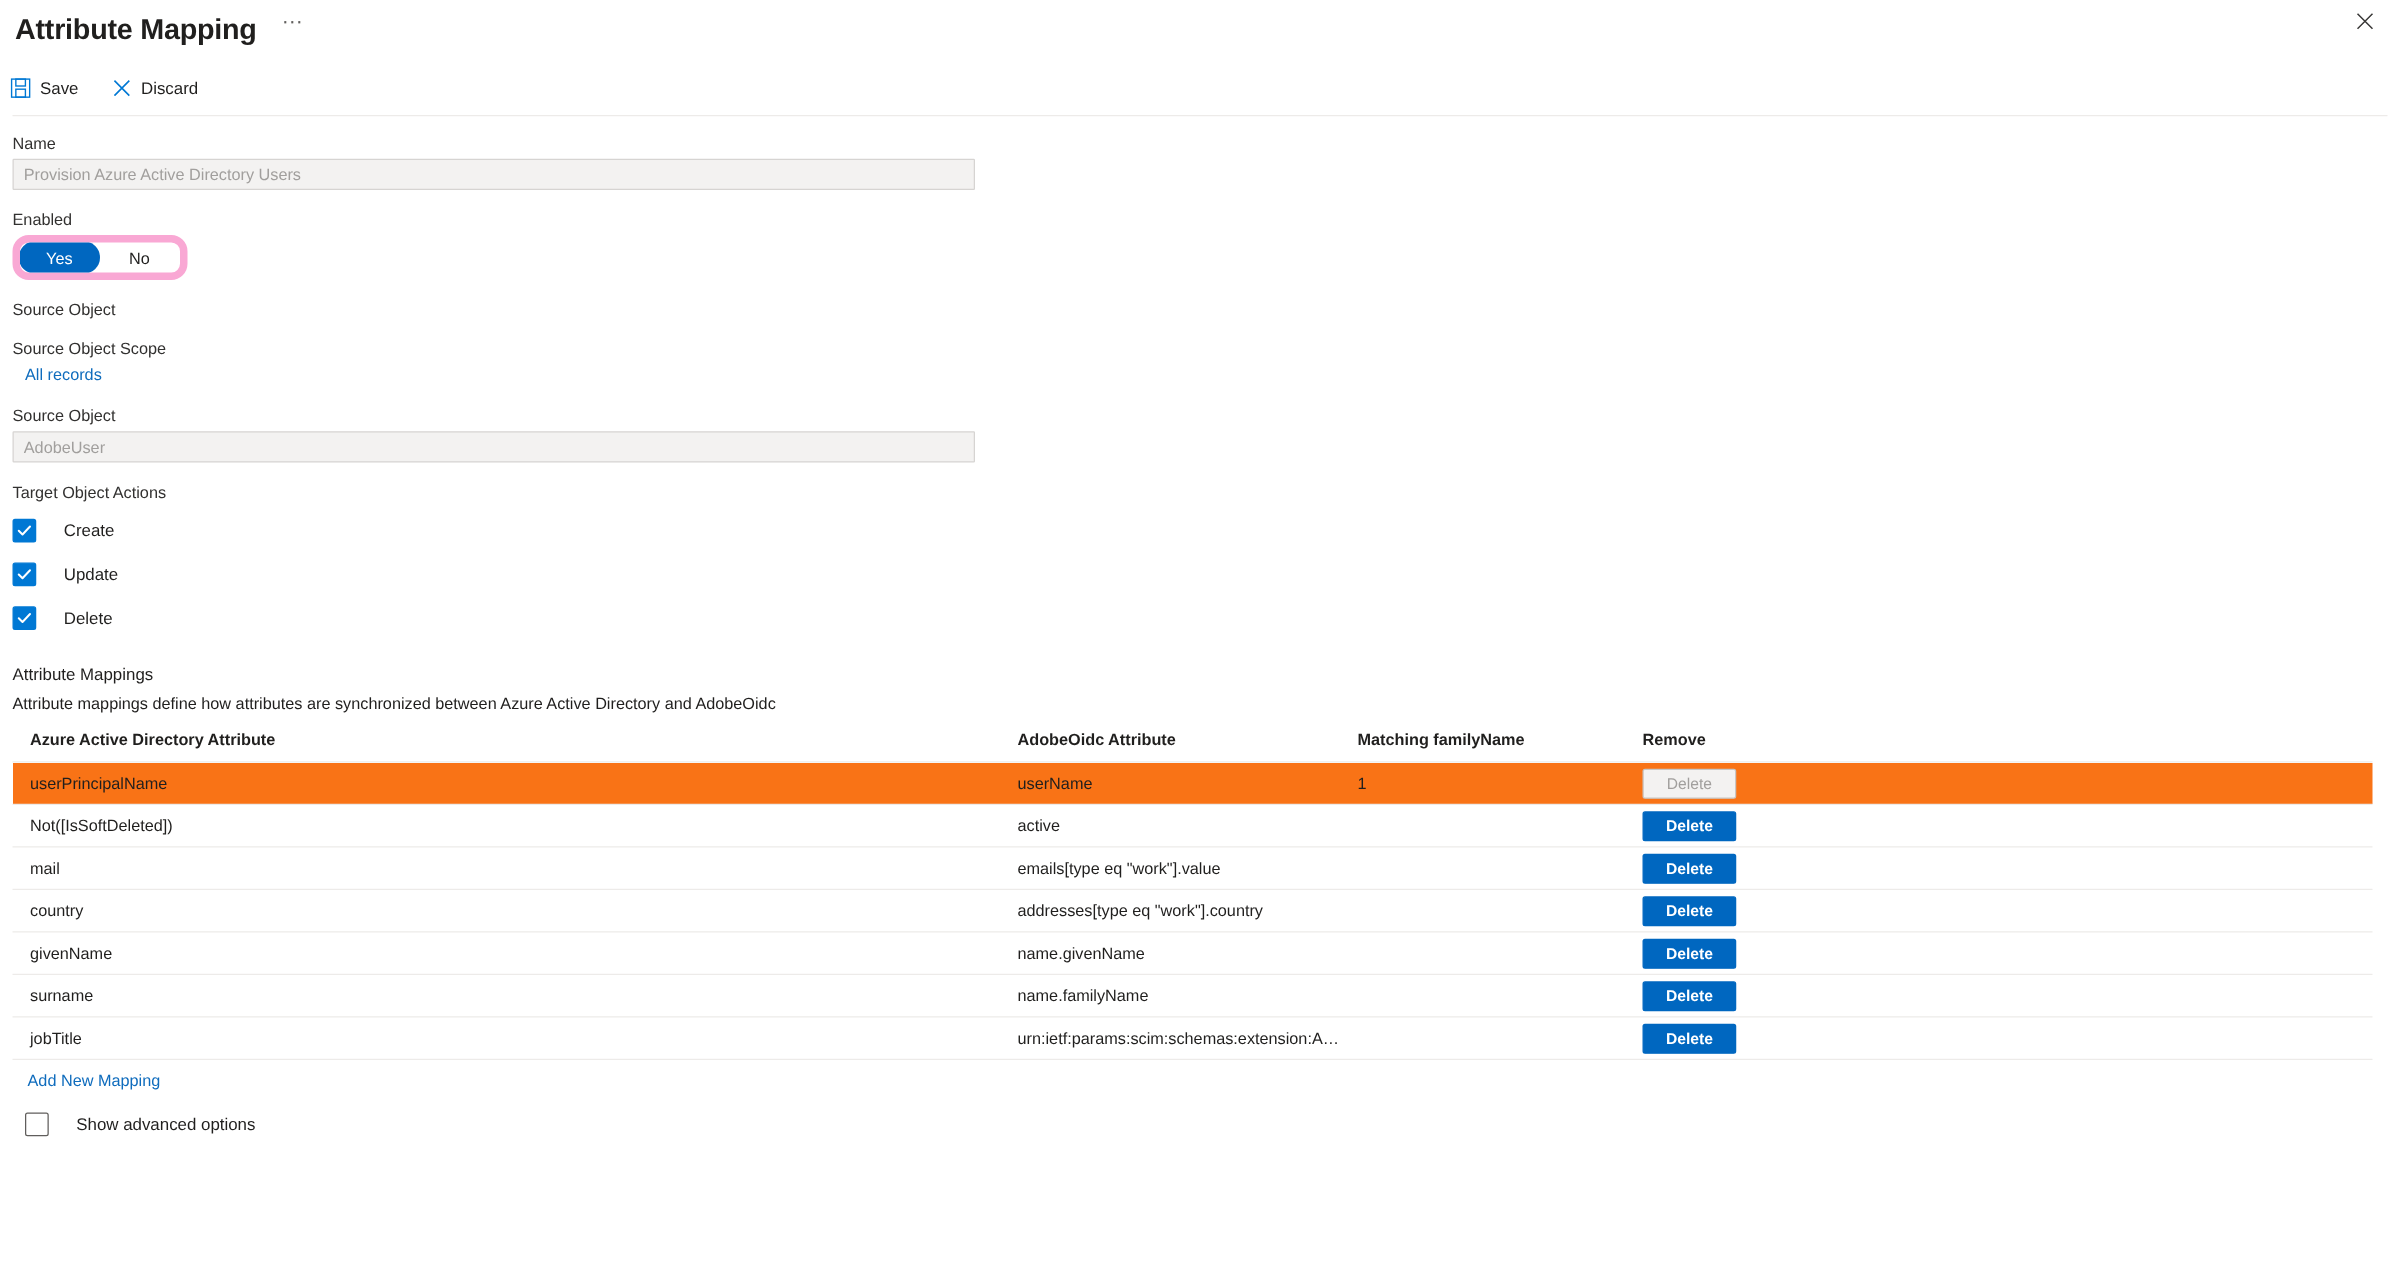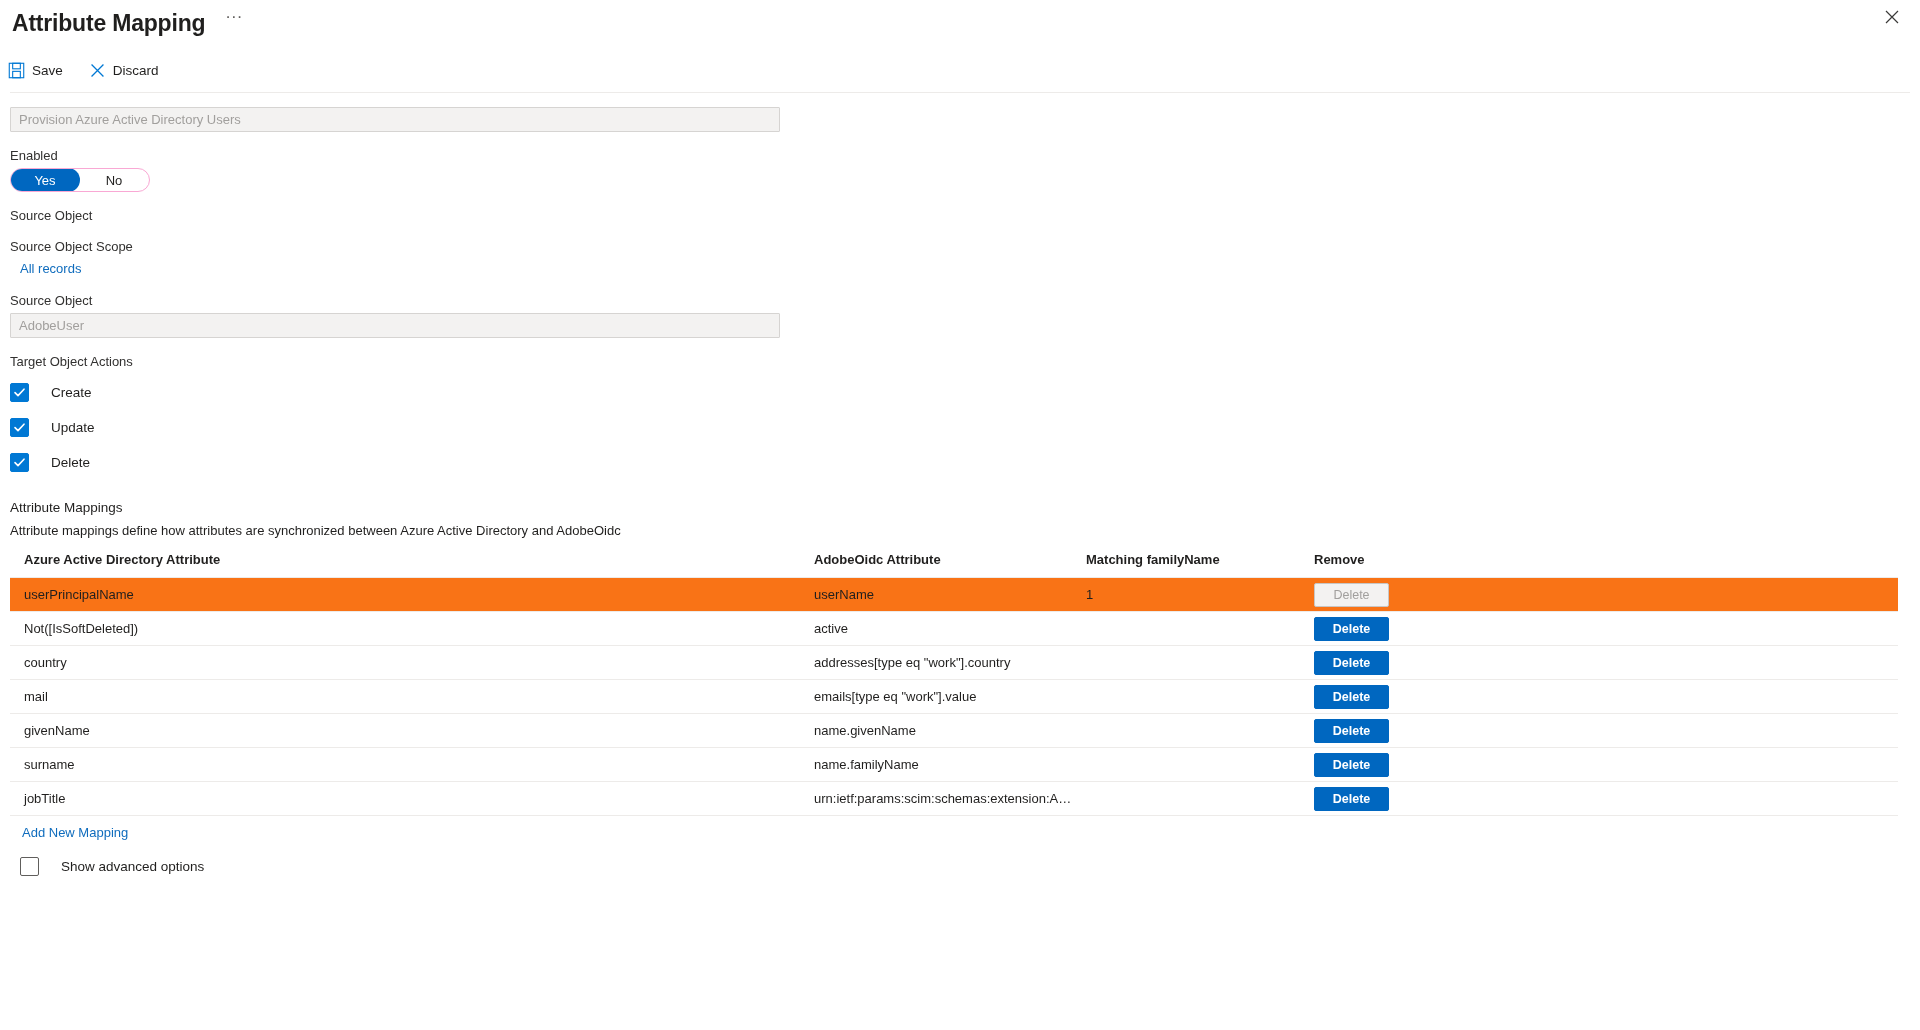--- a/index.html
+++ b/index.html
@@ -96,22 +96,22 @@
     color: #a19f9d;
     padding: 0 8px;
     border-radius: 1px;
     outline: none;
   }
 
   
   .toggle {
     display: inline-flex;
     width: 140px;
-    height: 24px;
-    border: 1px solid #f9a8d4;
+    height: 36px;
+    border: 6px solid #f9a8d4;
     border-radius: 13px;
     overflow: hidden;
     background: #ffffff;
     cursor: pointer;
     user-select: none;
   }
   .toggle-opt {
     flex: 1;
     display: flex;
     align-items: center;
@@ -257,20 +257,21 @@
       <path d="M3 3 L17 17 M17 3 L3 17" stroke="#0078d4" stroke-width="1.5" fill="none"></path>
     </svg>
     <span>Discard</span>
   </div>
 </div>
 <div class="cmd-divider"></div>
 
 <div class="form-area">
 
   <div class="field-block">
+    <label class="field-label">Name</label>
     <input class="text-input" type="text" readonly="" value="Provision Azure Active Directory Users" style="">
   </div>
 
   <div class="field-block">
     <label class="field-label">Enabled</label>
     <div class="toggle">
       <div class="toggle-opt on">Yes</div>
       <div class="toggle-opt">No</div>
     </div>
   </div>
@@ -344,30 +345,30 @@
       </tr>
       <tr>
         <td>Not([IsSoftDeleted])</td>
         <td>active</td>
         <td></td>
         <td>
           <span class="btn-delete enabled">Delete</span>
         </td>
       </tr>
       <tr>
+        <td>mail</td>
+        <td>emails[type eq "work"].value</td>
+        <td></td>
+        <td>
+          <span class="btn-delete enabled">Delete</span>
+        </td>
+      </tr>
+      <tr>
         <td>country</td>
         <td>addresses[type eq "work"].country</td>
-        <td></td>
-        <td>
-          <span class="btn-delete enabled">Delete</span>
-        </td>
-      </tr>
-      <tr>
-        <td>mail</td>
-        <td>emails[type eq "work"].value</td>
         <td></td>
         <td>
           <span class="btn-delete enabled">Delete</span>
         </td>
       </tr>
       <tr>
         <td>givenName</td>
         <td>name.givenName</td>
         <td></td>
         <td>

